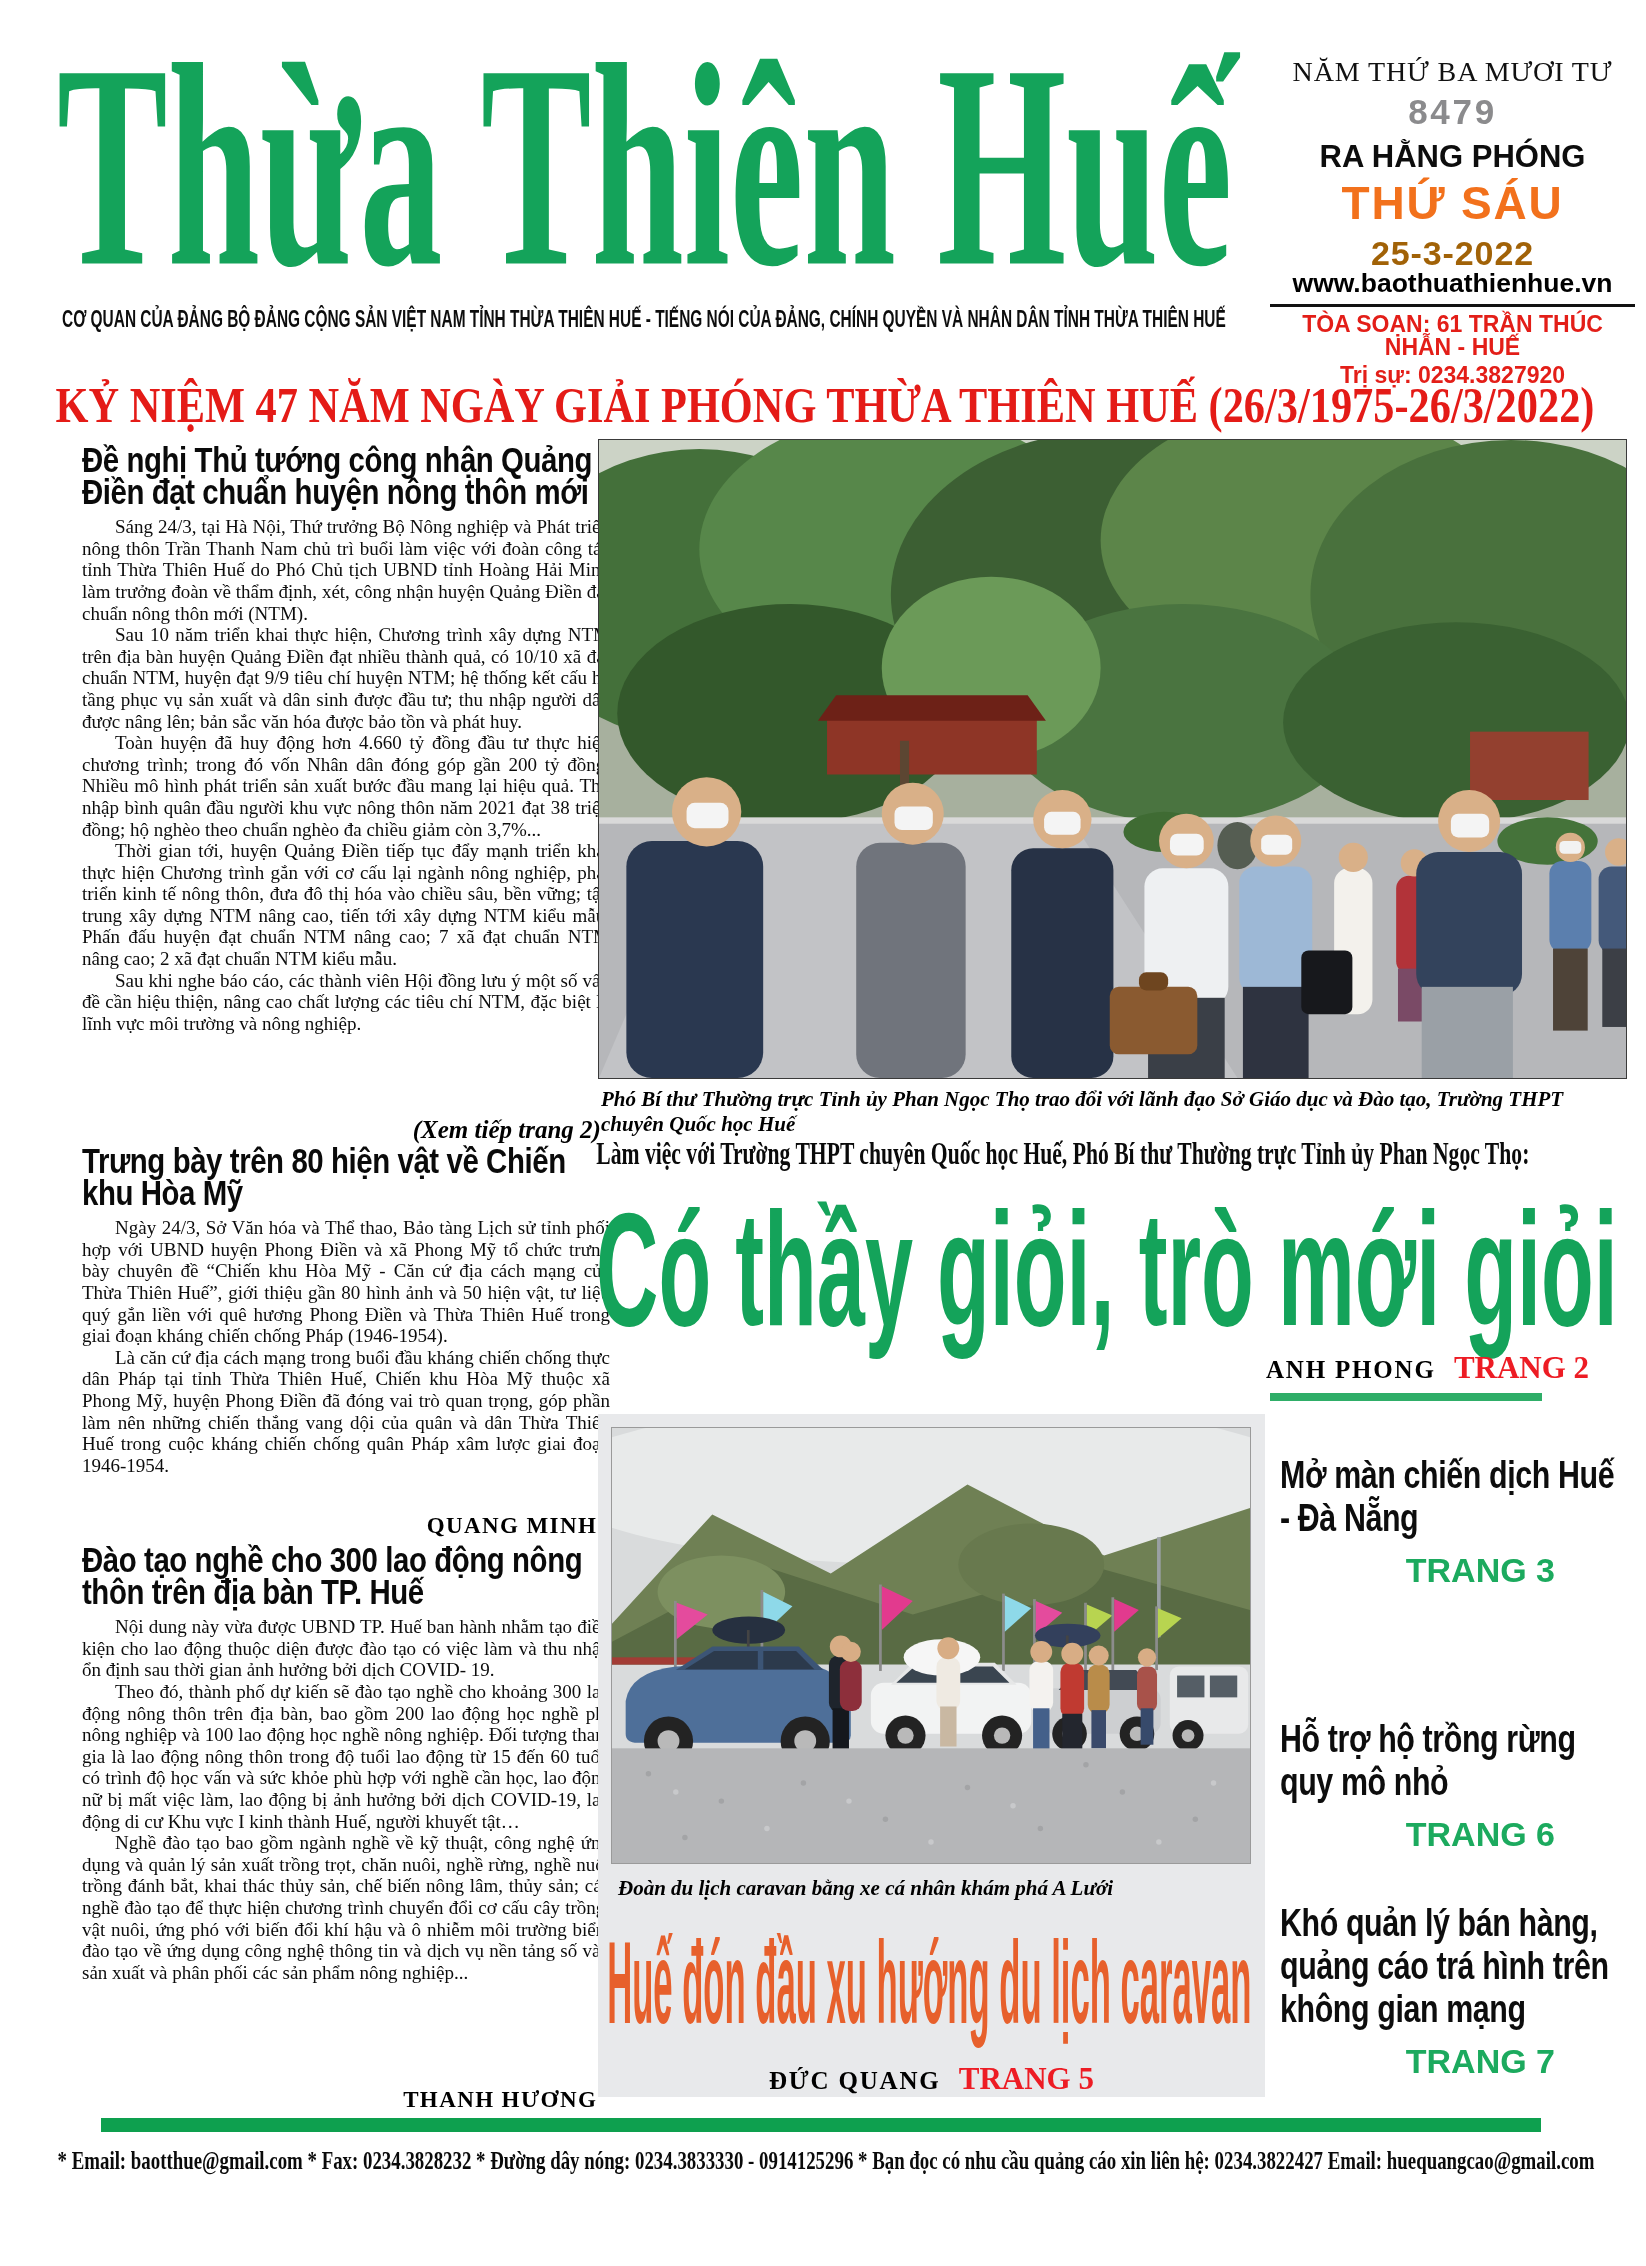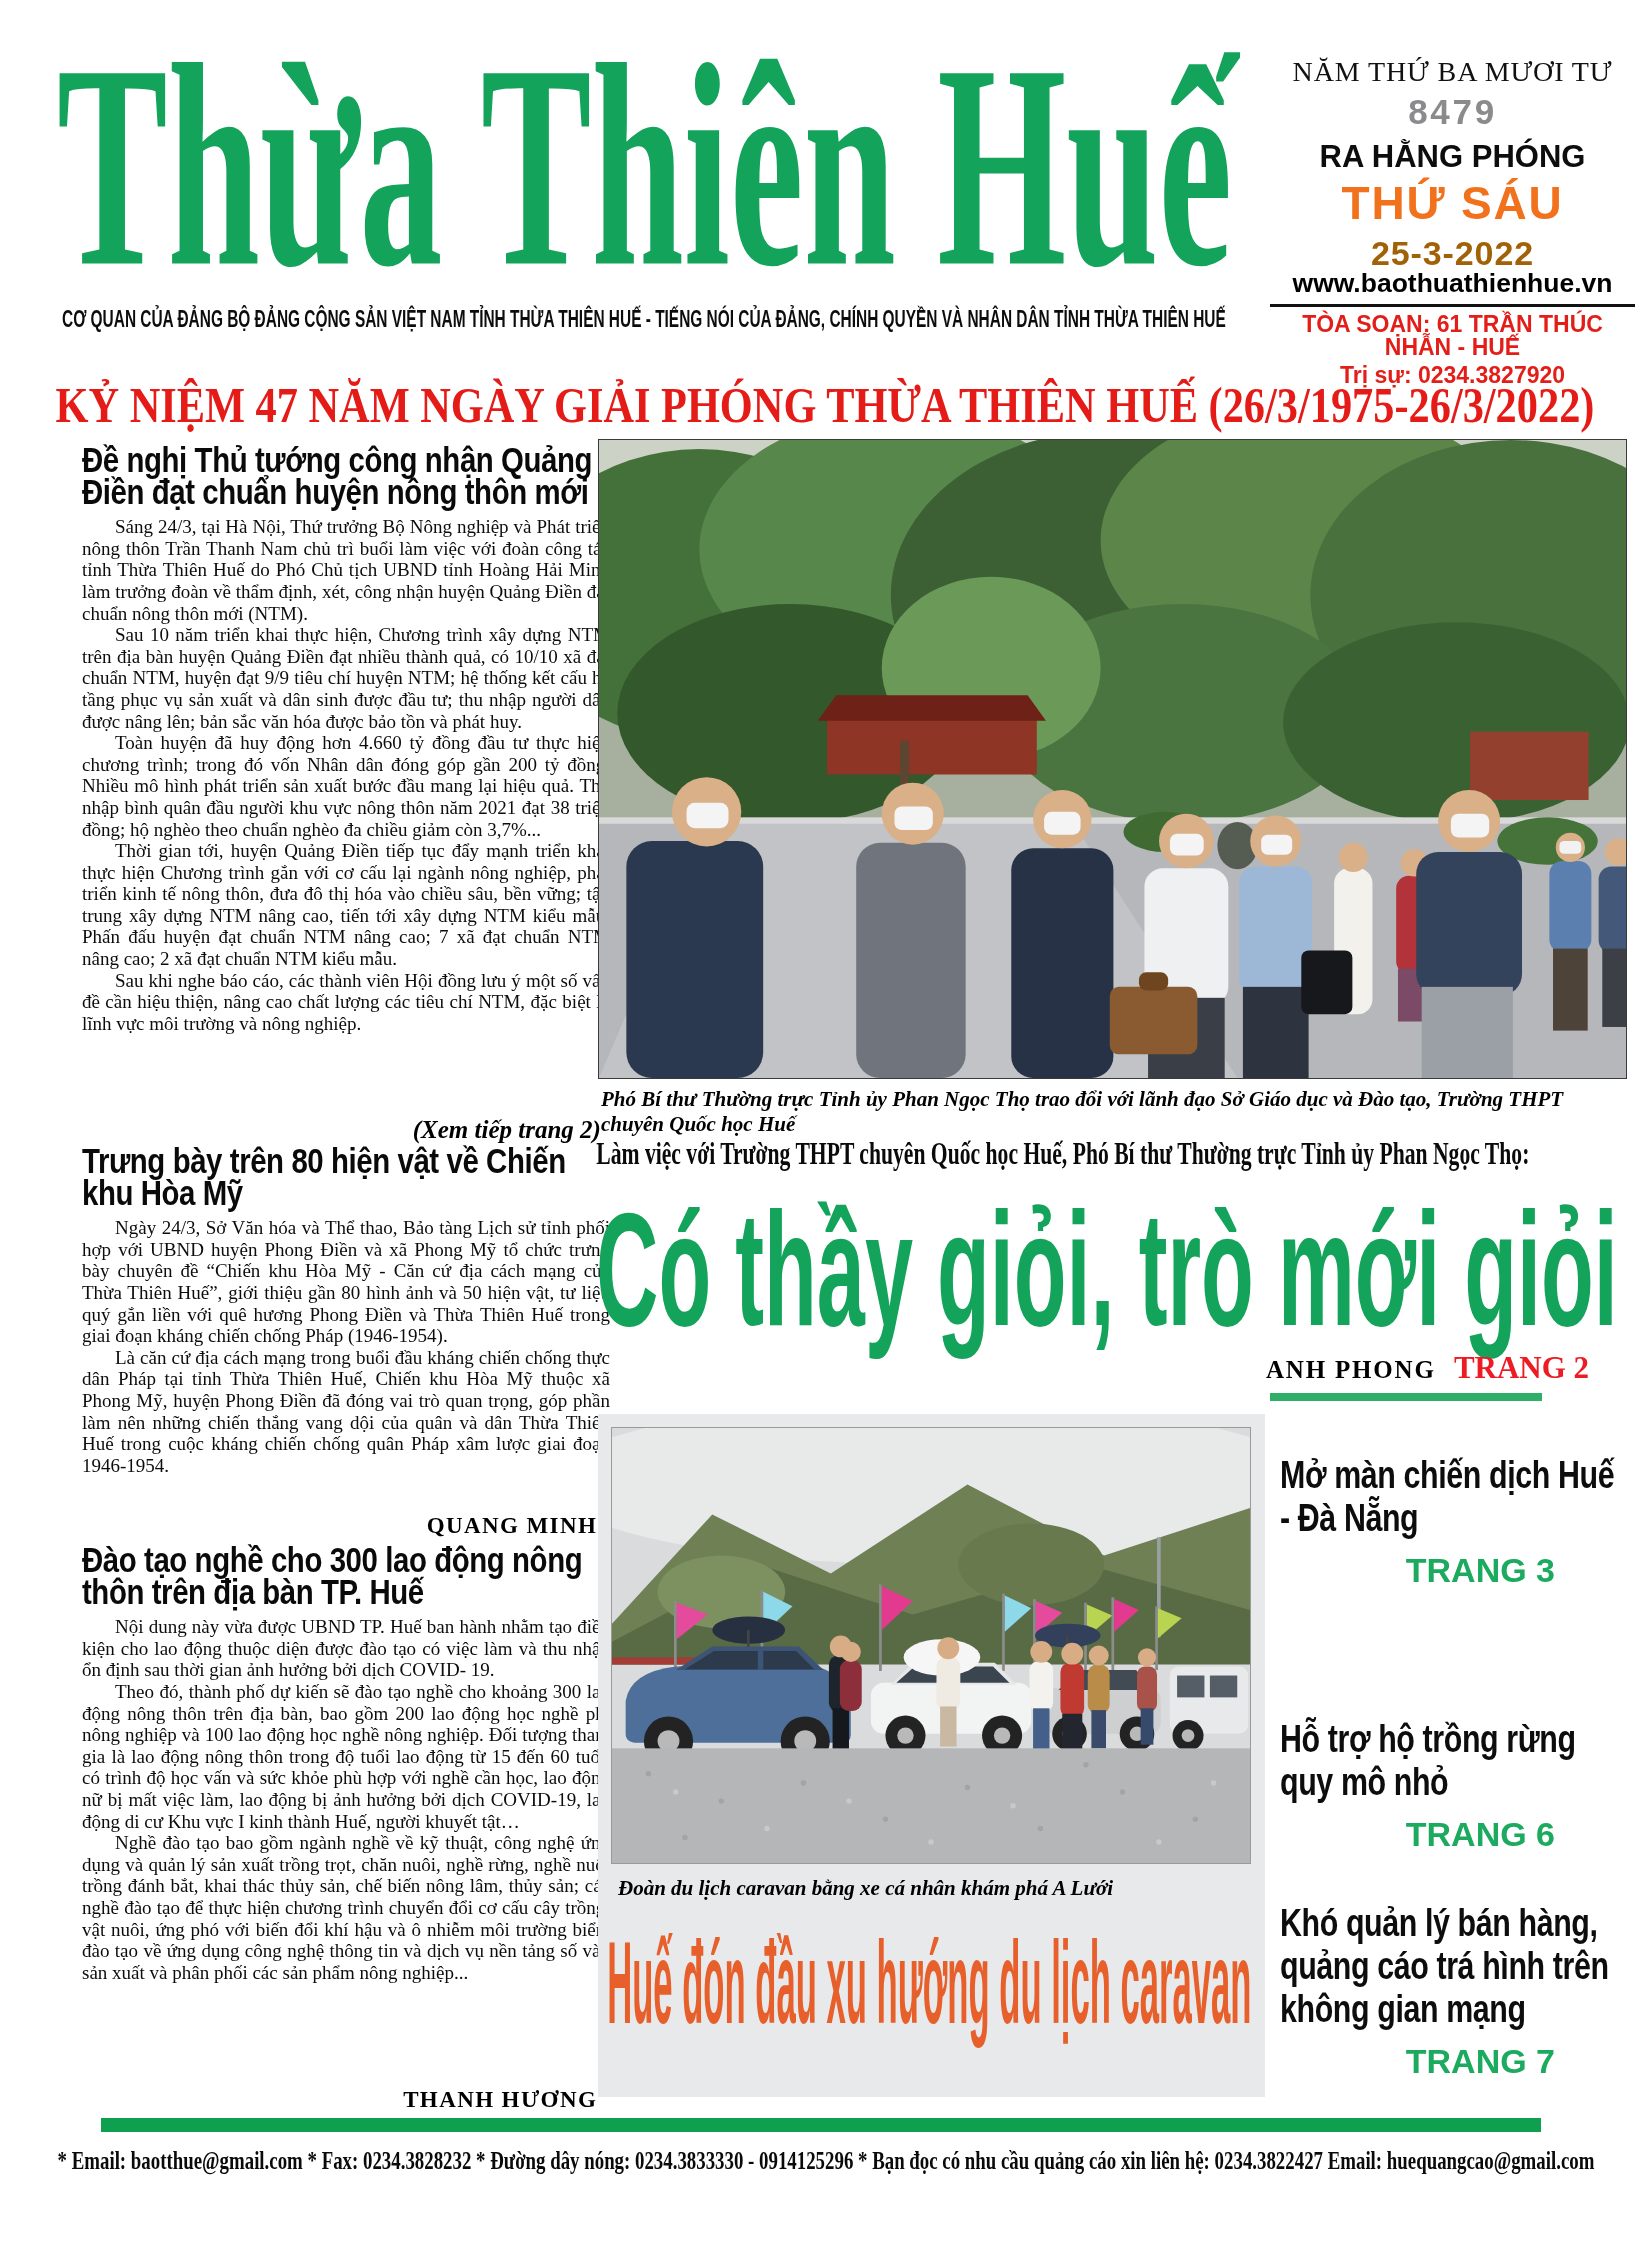--- a/index.html
+++ b/index.html
@@ -331,20 +331,24 @@
           <circle cx="440" cy="415" r="3"></circle>
             <circle cx="600" cy="455" r="3"></circle>
             <circle cx="660" cy="390" r="3"></circle>
         </g>
       </svg>
     </div>
     <div class="caption-caravan">Đoàn du lịch caravan bằng xe cá nhân khám phá A Lưới</div>
     <svg class="headline-orange-svg" width="654" height="146" viewBox="0 0 716 160">
       <text x="2" y="120" font-size="128" textLength="706" lengthAdjust="spacingAndGlyphs" fill="#e7602c">Huế đón đầu xu hướng du lịch caravan</text>
     </svg>
+    <div class="caravan-byline">
+      <span class="author">ĐỨC QUANG</span>
+      <span class="pageref">TRANG 5</span>
+    </div>
   </div>
 
   <div class="teasers">
     <div class="teaser t1">
       <div class="teaser-title">Mở màn chiến dịch Huế - Đà Nẵng</div>
       <div class="teaser-page">TRANG 3</div>
     </div>
     <div class="teaser t2">
       <div class="teaser-title">Hỗ trợ hộ trồng rừng quy mô nhỏ</div>
       <div class="teaser-page">TRANG 6</div>

